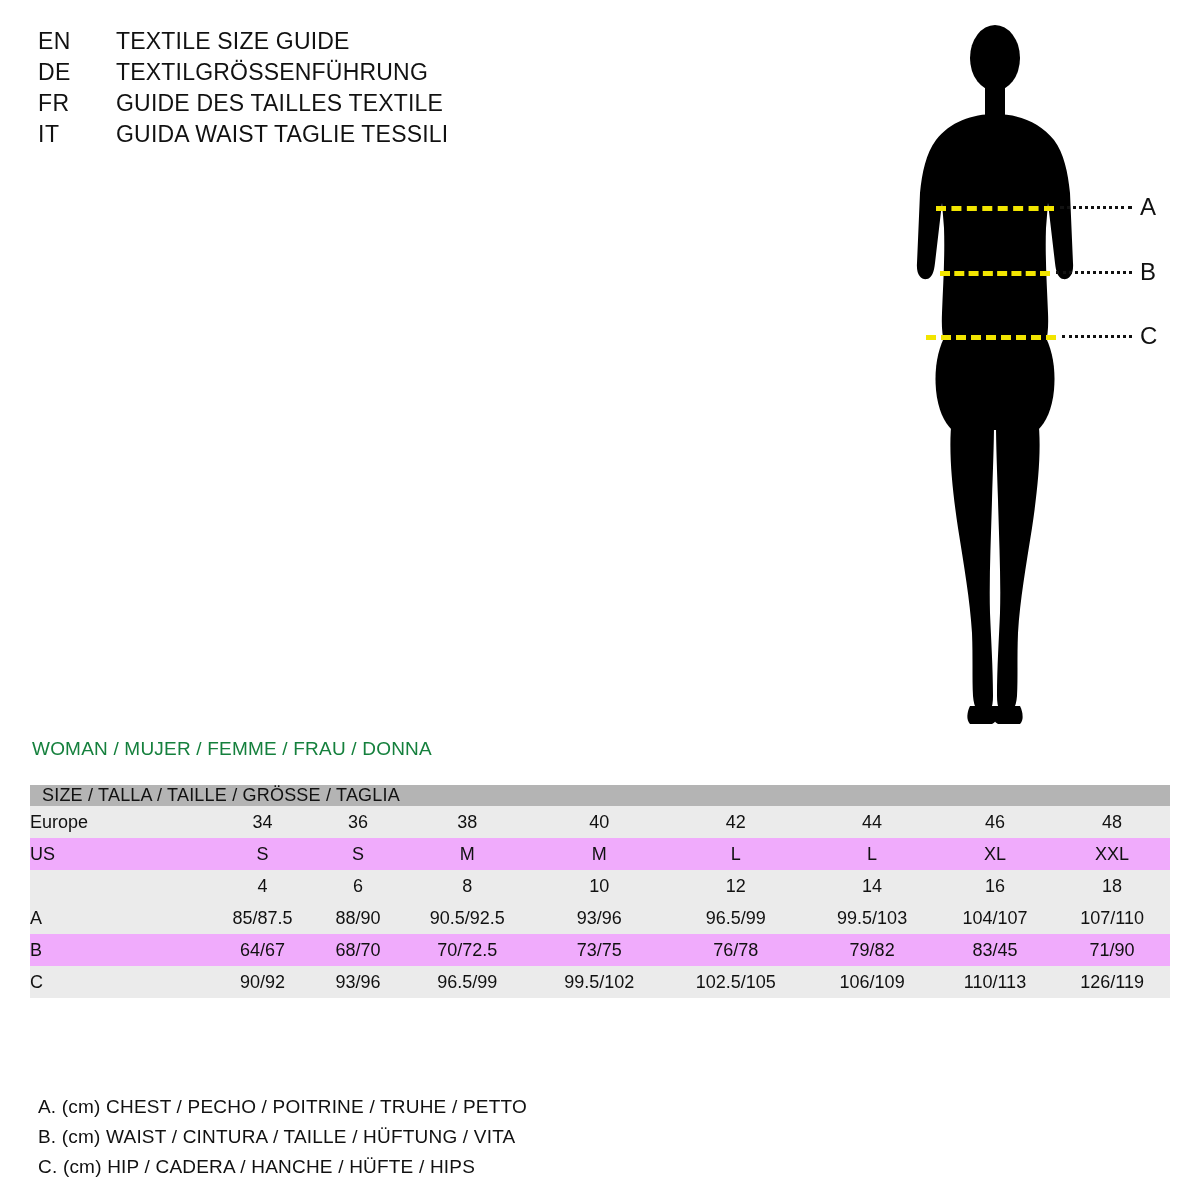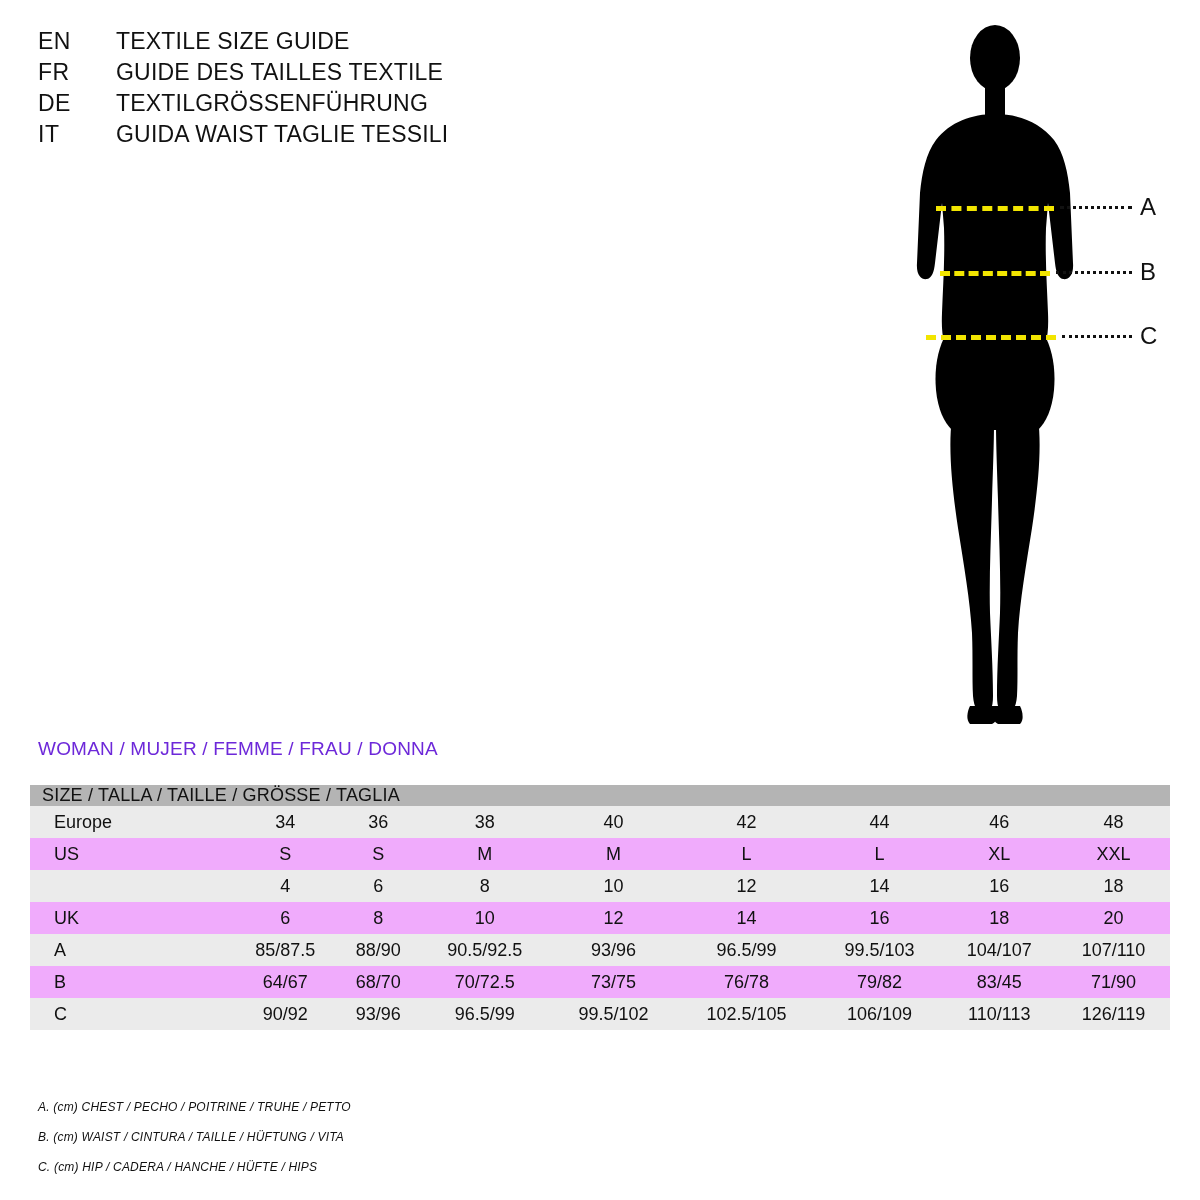--- a/index.html
+++ b/index.html
@@ -69,25 +69,25 @@
   
   .yline {
     position: absolute;
     height: 0;
     border-top: 5px dashed #f2e500;
   }
 
   
   #woman-caption {
     position: absolute;
-    left: 38px;
+    left: 32px;
     top: 738px;
     font-size: 19px;
     letter-spacing: 0.2px;
-    color: #6d28d9;
+    color: #15803d;
   }
 
   
   #size-table {
     position: absolute;
     left: 30px;
     top: 785px;
     width: 1140px;
     border-collapse: collapse;
     font-size: 18px;
@@ -104,58 +104,57 @@
     background: #b4b4b4;
     text-align: left;
     padding-left: 12px;
     font-size: 18px;
     letter-spacing: 0.2px;
     height: 18px;
     margin-top: 42px;
   }
   #size-table td.rowlabel {
     text-align: left;
-    padding-left: 24px;
+    padding-left: 0;
     width: 178px;
   }
   #size-table tr.odd td { background: #ebebeb; }
   #size-table tr.even td { background: #f0abfc; }
 
   
   #legend {
     position: absolute;
     left: 38px;
     top: 1092px;
     width: 700px;
   }
   .legend-row {
-    font-size: 12px;
+    font-size: 19px;
     letter-spacing: 0.2px;
     color: #111;
     height: 30px;
     line-height: 30px;
     white-space: nowrap;
-    font-style: italic;
   }
 </style>
 </head>
 <body>
 
 <div id="lang-block">
   <div class="lang-row">
     <div class="lang-code">EN</div>
     <div class="lang-text">TEXTILE SIZE GUIDE</div>
   </div>
   <div class="lang-row">
+    <div class="lang-code">DE</div>
+    <div class="lang-text">TEXTILGRÖSSENFÜHRUNG</div>
+  </div>
+  <div class="lang-row">
     <div class="lang-code">FR</div>
     <div class="lang-text">GUIDE DES TAILLES TEXTILE</div>
-  </div>
-  <div class="lang-row">
-    <div class="lang-code">DE</div>
-    <div class="lang-text">TEXTILGRÖSSENFÜHRUNG</div>
   </div>
   <div class="lang-row">
     <div class="lang-code">IT</div>
     <div class="lang-text">GUIDA WAIST TAGLIE TESSILI</div>
   </div>
 </div>
 
 <div id="figure-area">
 
   <svg id="figure-svg" width="330" height="720" viewBox="0 0 330 720">
@@ -267,31 +266,20 @@
       <td class="rowlabel"></td>
       <td>4</td>
       <td>6</td>
       <td>8</td>
       <td>10</td>
       <td>12</td>
       <td>14</td>
       <td>16</td>
       <td>18</td>
     </tr>
-    <tr class="even">
-      <td class="rowlabel">UK</td>
-      <td>6</td>
-      <td>8</td>
-      <td>10</td>
-      <td>12</td>
-      <td>14</td>
-      <td>16</td>
-      <td>18</td>
-      <td>20</td>
-    </tr>
     <tr class="odd">
       <td class="rowlabel">A</td>
       <td>85/87.5</td>
       <td>88/90</td>
       <td>90.5/92.5</td>
       <td>93/96</td>
       <td>96.5/99</td>
       <td>99.5/103</td>
       <td>104/107</td>
       <td>107/110</td>

